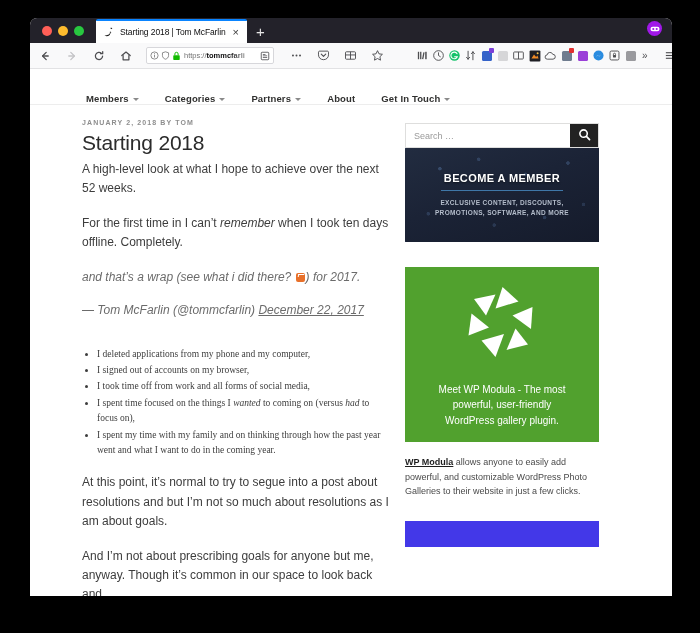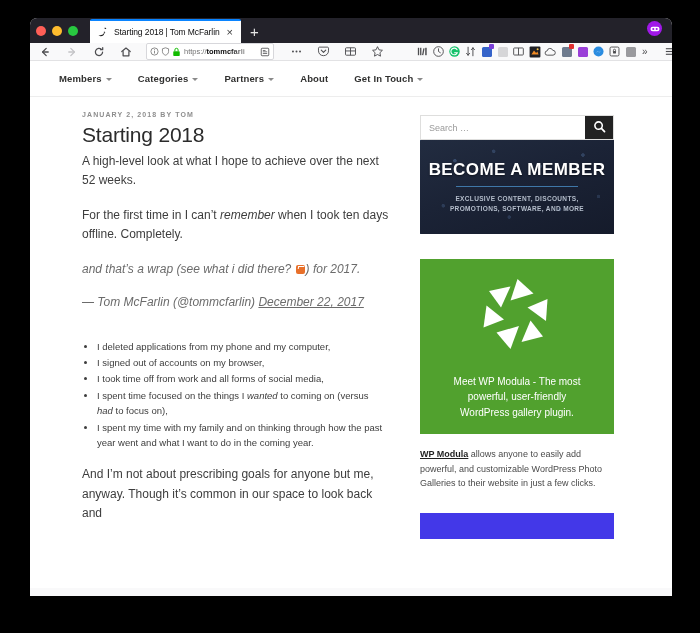--- a/index.html
+++ b/index.html
@@ -22,20 +22,21 @@
     box-shadow: 0 4px 18px rgba(0,0,0,0.55);
   }
 
   
   .tabstrip {
     position: relative;
     height: 25px;
     background: #23222a;
     display: flex;
     align-items: flex-end;
+    padding-left: 6px;
   }
   .traffic {
     display: flex; align-items: center; gap: 6px;
     padding: 0 12px 7px 6px;
   }
   .dot { width: 10px; height: 10px; border-radius: 50%; }
   .dot.red { background: #ff5f57; }
   .dot.yellow { background: #febc2e; }
   .dot.green { background: #28c840; }
 
@@ -77,21 +78,21 @@
     right: 10px; top: 3px;
     width: 15px; height: 15px;
     border-radius: 50%;
     background: #a018e8;
     display: flex; align-items: center; justify-content: center;
   }
   .win-badge svg { display: block; }
 
   
   .navbar {
-    height: 18px;
+    height: 26px;
     background: #f9f9fa;
     border-bottom: 1px solid #e2e2e4;
     display: flex;
     align-items: center;
     padding: 0 5px;
     gap: 8px;
   }
   .nav-btn {
     width: 19px; height: 19px;
     display: flex; align-items: center; justify-content: center;
@@ -154,22 +155,22 @@
     position: relative;
     height: calc(578px - 25px - 26px);
     background: #fff;
     overflow: hidden;
   }
 
   .site-nav {
     height: 36px;
     border-bottom: 1px solid #ededed;
     display: flex;
-    align-items: center;
-    padding-left: 29px;
+    align-items: flex-end;
+    padding-left: 56px;
     gap: 26px;
   }
   .site-nav-item {
     font-size: 9.5px;
     color: #30302f;
     font-weight: 600;
     letter-spacing: 0.15px;
     display: flex; align-items: center; gap: 4px;
     cursor: pointer;
     white-space: nowrap;
@@ -179,21 +180,21 @@
     width: 0; height: 0;
     border-left: 3px solid transparent;
     border-right: 3px solid transparent;
     border-top: 3px solid #8a8a8a;
     margin-top: 1px;
   }
 
   .content-wrap {
     display: flex;
     padding: 14px 40px 0 52px;
-    gap: 26px;
+    gap: 11px;
   }
 
   
   .article { width: 312px; flex: 0 0 312px; }
   .post-meta {
     font-size: 7px;
     letter-spacing: 1.1px;
     color: #8e8e8e;
     font-weight: 700;
     margin-bottom: 5px;
@@ -243,20 +244,21 @@
     position: absolute;
     left: 2px; top: 1.5px;
     width: 5px; height: 2px;
     border-top: 1.5px solid #fff;
     border-left: 1.5px solid #fff;
     transform: skewX(-12deg);
   }
   .article ul {
     margin: 0 8px 15px 0;
     padding-left: 15px;
+    font-family: Liberation Serif, serif;
   }
   .article li {
     font-size: 9.5px;
     color: #3d3d3d;
     line-height: 1.62;
     margin-bottom: 1px;
   }
   em { font-style: italic; }
 
   
@@ -303,21 +305,21 @@
       linear-gradient(62deg, rgba(70,105,150,0.18) 0 1px, transparent 1px 18px),
       linear-gradient(160deg, #222c40 0%, #1b2336 45%, #151b2b 100%);
     display: flex; flex-direction: column;
     align-items: center; justify-content: center;
     margin-bottom: 25px;
     overflow: hidden;
     cursor: pointer;
   }
   .mb-title {
     color: #fff;
-    font-size: 17px;
+    font-size: 11px;
     font-weight: 700;
     letter-spacing: 0.4px;
     text-shadow: 0 1px 2px rgba(0,0,0,0.5);
   }
   .mb-rule {
     width: 122px; height: 1.5px;
     background: #3f77a8;
     margin: 6px 0 7px 0;
   }
   .mb-sub {
@@ -612,20 +614,21 @@
 
 
         <ul>
           <li>I deleted applications from my phone and my computer,</li>
           <li>I signed out of accounts on my browser,</li>
           <li>I took time off from work and all forms of social media,</li>
           <li><span>I spent time focused on the things I </span><em>wanted</em><span> to coming on (versus </span><em>had</em><span> to focus on),</span></li>
           <li>I spent my time with my family and on thinking through how the past year went and what I want to do in the coming year.</li>
         </ul>
 
+        <p>At this point, it’s normal to try to segue into a post about resolutions and but I’m not so much about resolutions as I am about goals.</p>
 
         <p><span>And I’m not about prescribing goals for anyone but me, anyway. Though it’s common in our space to look back and </span></p>
       </div>
 
       <div class="sidebar">
 
         <div class="search-row">
           <input class="search-input" type="text" placeholder="Search …" style="">
           <button class="search-btn">
             <span>

